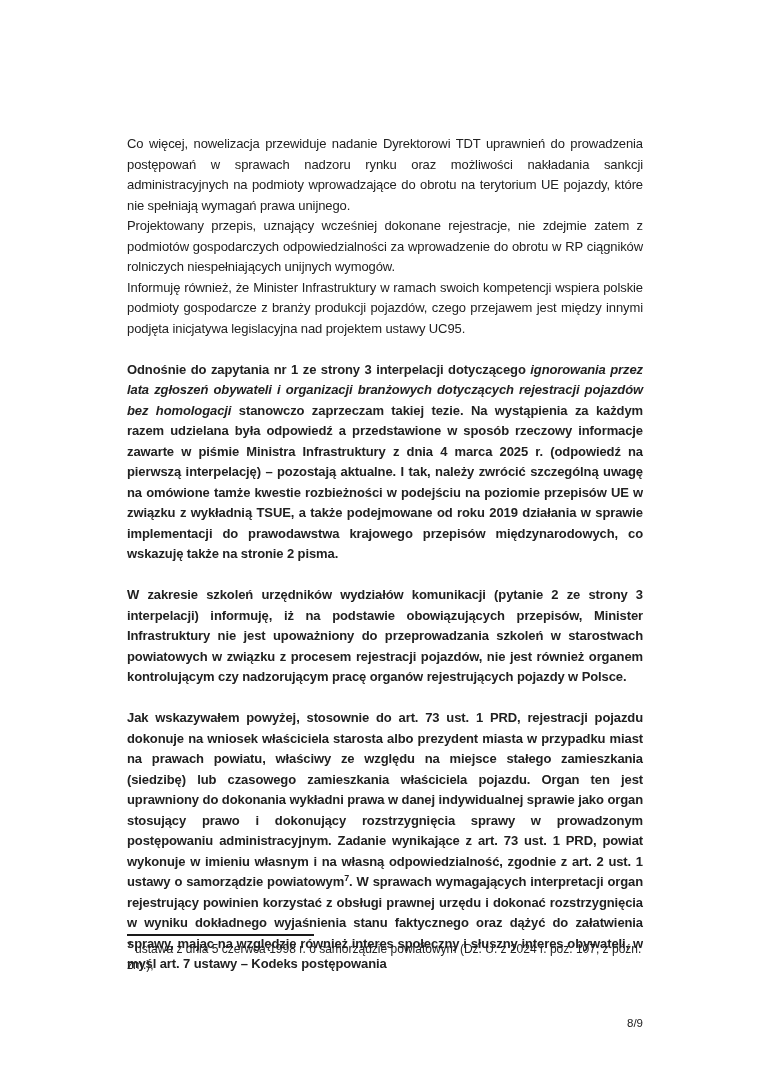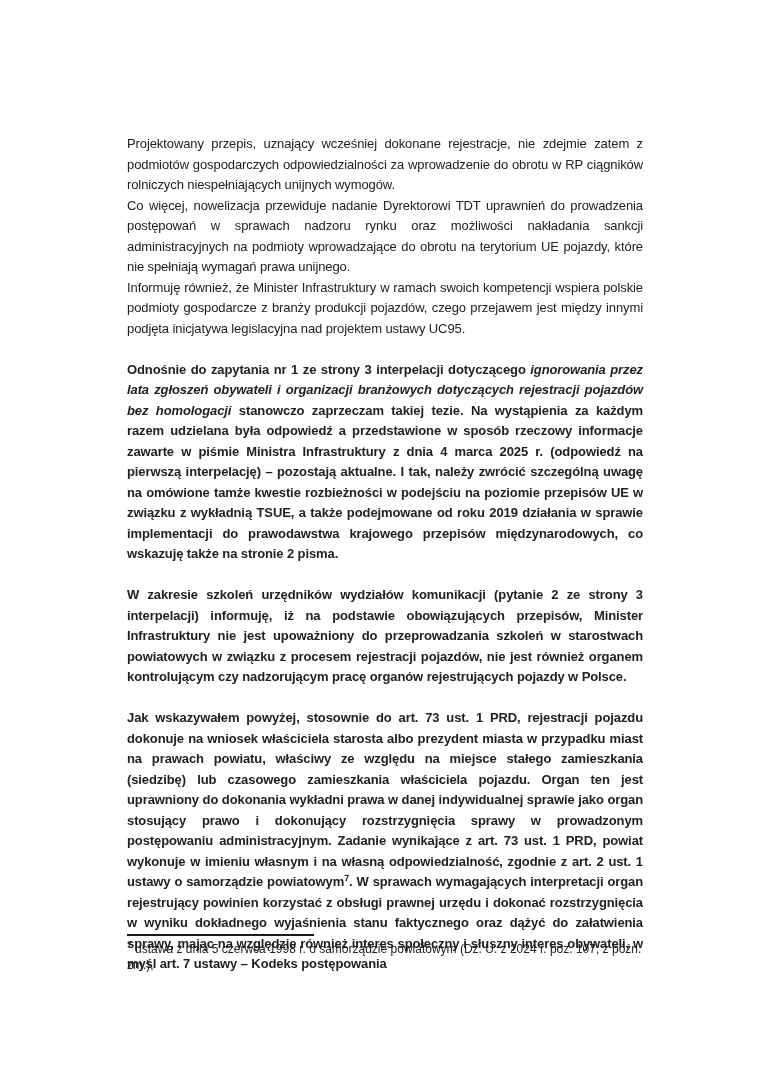--- a/index.html
+++ b/index.html
@@ -72,26 +72,27 @@
     font-size: 11.5px;
     line-height: 14px;
   }
 </style>
 </head>
 <body>
 
 <div class="page">
 
   <div class="body-text">
+      <p class="para"><span>Co więcej, nowelizacja przewiduje nadanie Dyrektorowi TDT uprawnień do prowadzenia postępowań w sprawach nadzoru rynku oraz możliwości nakładania sankcji administracyjnych na podmioty wprowadzające do obrotu na terytorium UE pojazdy, które nie spełniają wymagań prawa unijnego.</span></p>
       <p class="para"><span>Projektowany przepis, uznający wcześniej dokonane rejestracje, nie zdejmie zatem z podmiotów gospodarczych odpowiedzialności za wprowadzenie do obrotu w RP ciągników rolniczych niespełniających unijnych wymogów.</span></p>
-      <p class="para"><span>Co więcej, nowelizacja przewiduje nadanie Dyrektorowi TDT uprawnień do prowadzenia postępowań w sprawach nadzoru rynku oraz możliwości nakładania sankcji administracyjnych na podmioty wprowadzające do obrotu na terytorium UE pojazdy, które nie spełniają wymagań prawa unijnego.</span></p>
       <p class="para"><span>Informuję również, że Minister Infrastruktury w ramach swoich kompetencji wspiera polskie podmioty gospodarcze z branży produkcji pojazdów, czego przejawem jest między innymi podjęta inicjatywa legislacyjna nad projektem ustawy UC95.</span></p>
       <p class="para spaced"><span>Odnośnie do zapytania nr 1 ze strony 3 interpelacji dotyczącego </span><span class="seg-italic">ignorowania przez lata zgłoszeń obywateli i organizacji branżowych dotyczących rejestracji pojazdów bez homologacji</span><span> stanowczo zaprzeczam takiej tezie. Na wystąpienia za każdym razem udzielana była odpowiedź a przedstawione w sposób rzeczowy informacje zawarte w piśmie Ministra Infrastruktury z dnia 4 marca 2025 r. (odpowiedź na pierwszą interpelację) – pozostają aktualne. I tak, należy zwrócić szczególną uwagę na omówione tamże kwestie rozbieżności w podejściu na poziomie przepisów UE w związku z wykładnią TSUE, a także podejmowane od roku 2019 działania w sprawie implementacji do prawodawstwa krajowego przepisów międzynarodowych, co wskazuję także na stronie 2 pisma.</span></p>
       <p class="para spaced"><span>W zakresie szkoleń urzędników wydziałów komunikacji (pytanie 2 ze strony 3 interpelacji) informuję, iż na podstawie obowiązujących przepisów, Minister Infrastruktury nie jest upoważniony do przeprowadzania szkoleń w starostwach powiatowych w związku z procesem rejestracji pojazdów, nie jest również organem kontrolującym czy nadzorującym pracę organów rejestrujących pojazdy w Polsce.</span></p>
       <p class="para spaced"><span>Jak wskazywałem powyżej, stosownie do art. 73 ust. 1 PRD, rejestracji pojazdu dokonuje na wniosek właściciela starosta albo prezydent miasta w przypadku miast na prawach powiatu, właściwy ze względu na miejsce stałego zamieszkania (siedzibę) lub czasowego zamieszkania właściciela pojazdu. Organ ten jest uprawniony do dokonania wykładni prawa w danej indywidualnej sprawie jako organ stosujący prawo i dokonujący rozstrzygnięcia sprawy w prowadzonym postępowaniu administracyjnym. Zadanie wynikające z art. 73 ust. 1 PRD, powiat wykonuje w imieniu własnym i na własną odpowiedzialność, zgodnie  z art. 2 ust. 1 ustawy o samorządzie powiatowym</span><sup>7</sup><span>. W sprawach wymagających interpretacji organ rejestrujący powinien korzystać z obsługi prawnej urzędu i dokonać rozstrzygnięcia w wyniku dokładnego wyjaśnienia stanu faktycznego oraz dążyć do załatwienia sprawy, mając na względzie również interes społeczny i słuszny interes obywateli, w myśl art. 7 ustawy – Kodeks postępowania</span></p>
     </div>
 
   <div class="footnote-rule"></div>
 
   <div class="footnote"><sup>7</sup><span> ustawa z dnia 5 czerwca 1998 r. o samorządzie powiatowym (Dz. U. z 2024 r. poz. 107, z późn. zm.),</span></div>
 
+  <div class="page-number">8/9</div>
 
 </div>
 
 </body></html>

